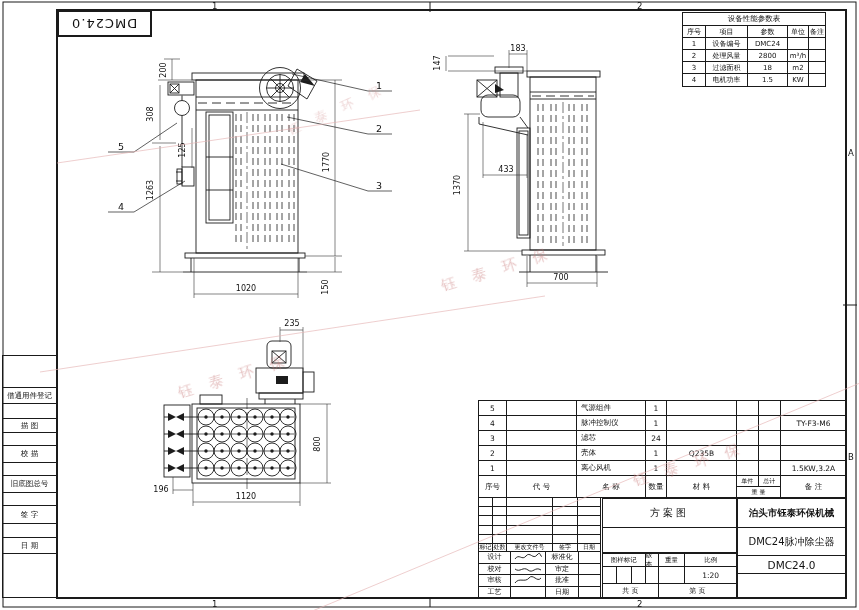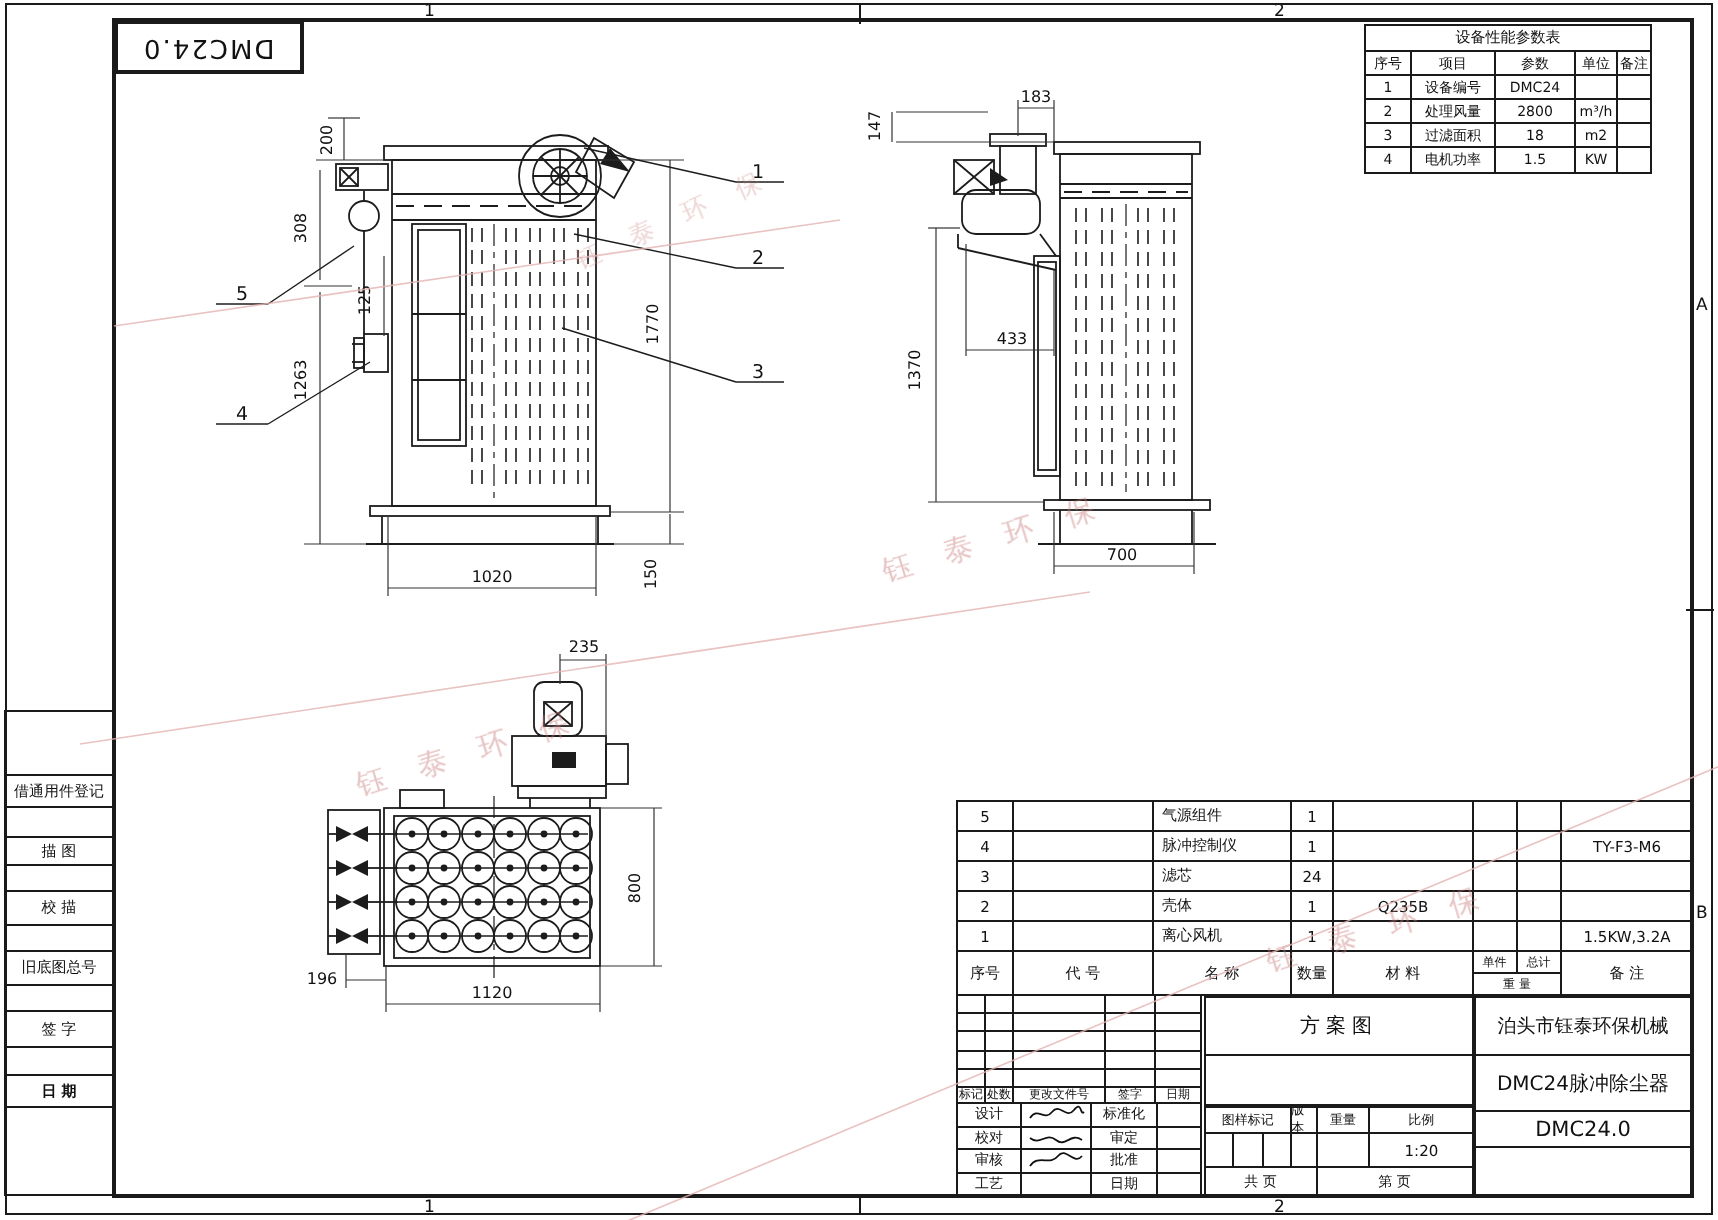--- a/index.html
+++ b/index.html
@@ -61,21 +61,21 @@
     <div style="height:16px;">借通用件登记</div>
     <div style="height:15px;"></div>
     <div style="height:14px;">描 图</div>
     <div style="height:13px;"></div>
     <div style="height:17px;">校 描</div>
     <div style="height:13px;"></div>
     <div style="height:17px;">旧底图总号</div>
     <div style="height:13px;"></div>
     <div style="height:18px;">签 字</div>
     <div style="height:14px;"></div>
-    <div style="height:16px;font-weight:bold;">日 期</div>
+    <div style="height:16px;">日 期</div>
     <div style="flex:1;"></div>
   </div>
 
   <div class="abs ptable">
     <div class="cell pt-title">设备性能参数表</div>
     <div class="pt-grid">
       <div>序号</div>
       <div>项目</div>
       <div>参数</div>
       <div>单位</div>
@@ -243,21 +243,21 @@
       <div style="width:13px;"></div>
         <div style="width:27px;"></div>
       <div style="width:52px;">1:20</div>
     </div>
     <div class="srow" style="height:14px;font-size:7px;border-left:1px solid #1a1a1a;">
       <div style="width:56px;">共  页</div>
       <div style="width:79px;">第  页</div>
     </div>
   </div>
 
-  <div class="abs cell bord" style="left:737px;top:498px;width:109px;height:30px;font-size:9.5px;">泊头市钰泰环保机械</div>
+  <div class="abs cell bord" style="left:737px;top:498px;width:109px;height:30px;font-size:9.5px;font-weight:bold;">泊头市钰泰环保机械</div>
   <div class="abs cell bord" style="left:737px;top:527px;width:109px;height:29px;font-size:10px;">DMC24脉冲除尘器</div>
   <div class="abs cell bord" style="left:737px;top:555px;width:109px;height:19px;font-size:10.5px;">DMC24.0</div>
   <div class="abs bord" style="left:737px;top:573px;width:109px;height:25px;"></div>
 
   <svg class="abs" style="left:0;top:0;z-index:5;pointer-events:none;" width="859" height="610" viewBox="0 0 859 610">
 
     <g stroke="#1a1a1a" fill="none">
       <rect x="3" y="2" width="853" height="605" stroke-width="1"></rect>
       <rect x="57" y="10" width="789" height="588" stroke-width="2"></rect>
       <line x1="430" y1="2" x2="430" y2="12" stroke-width="1"></line>

